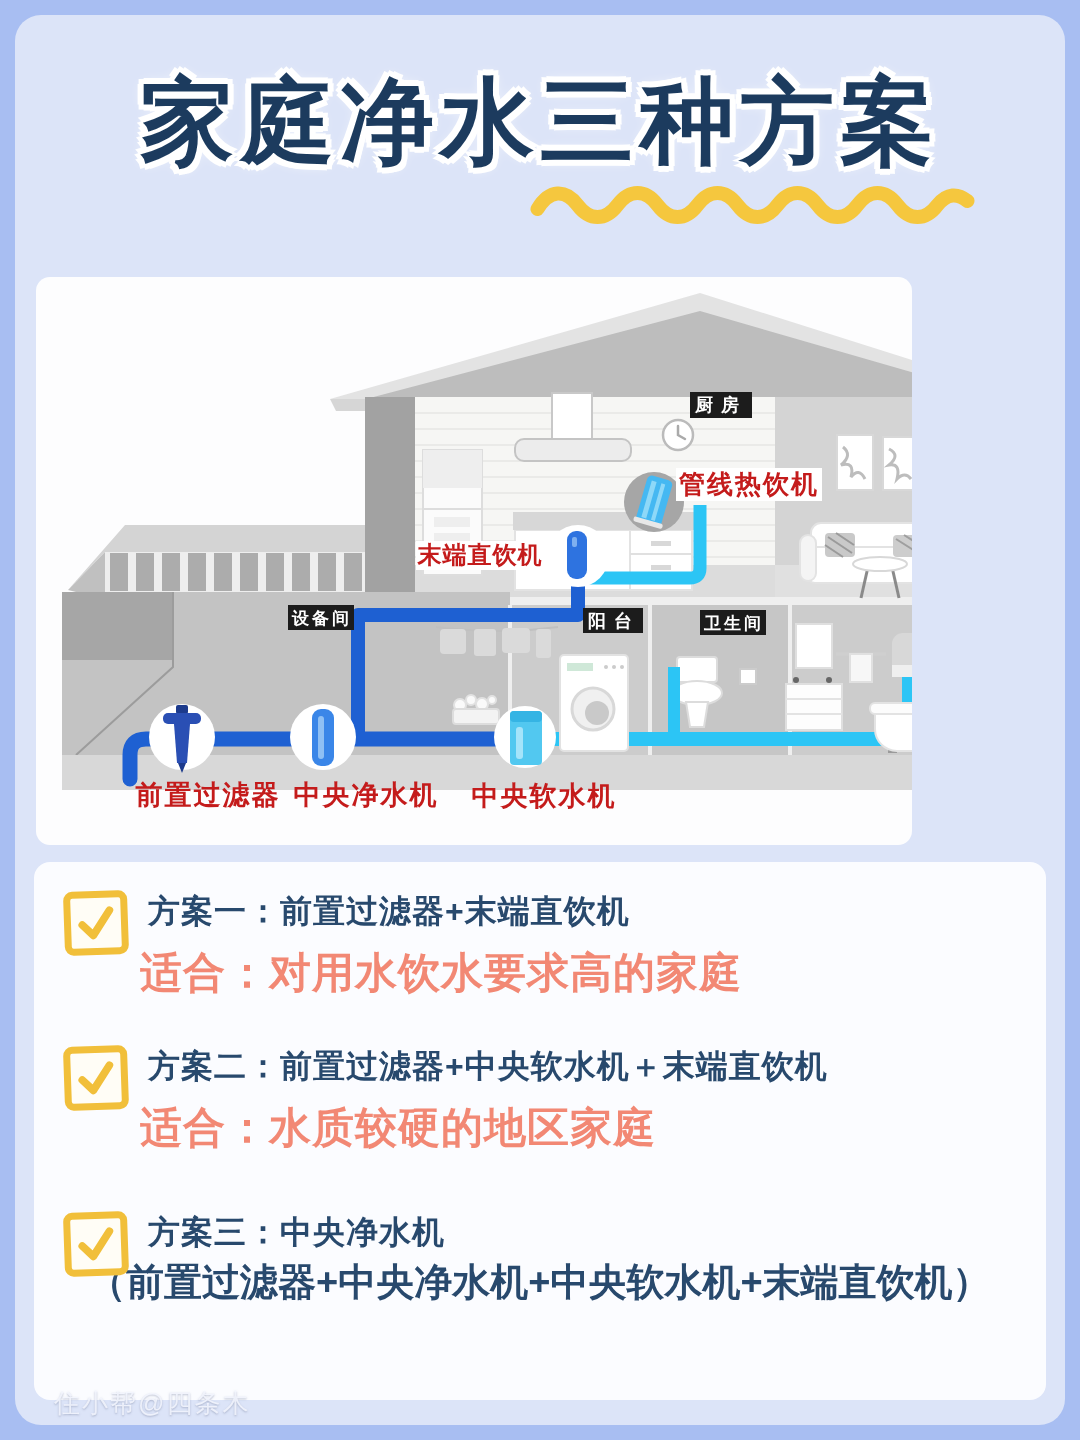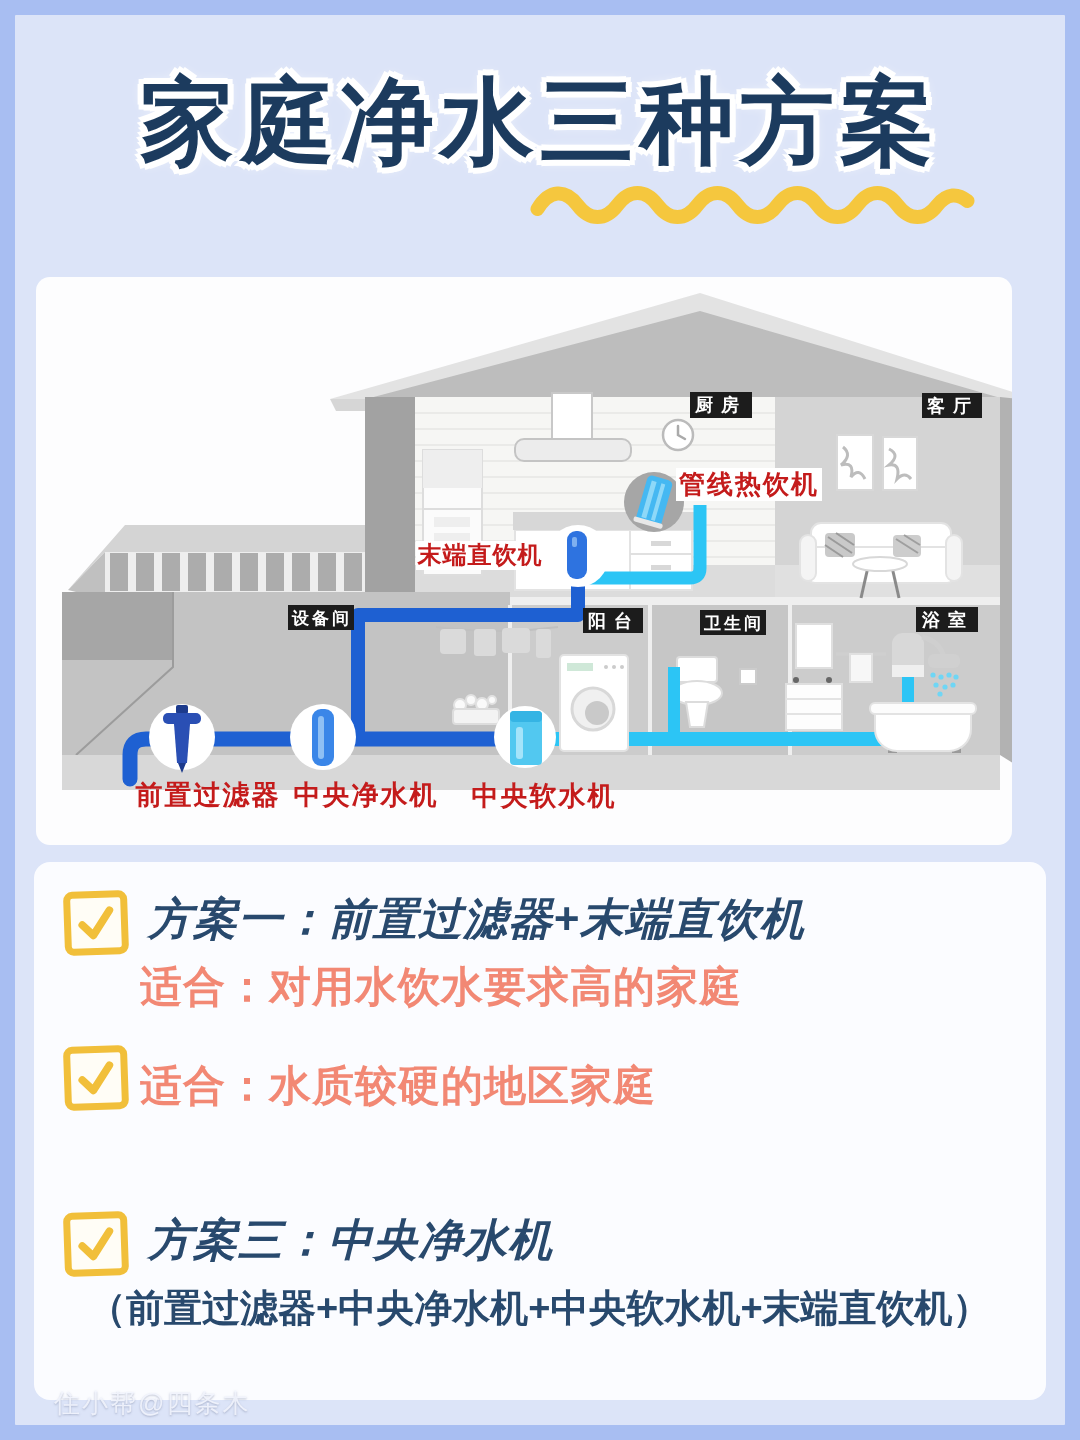--- a/index.html
+++ b/index.html
@@ -4,55 +4,55 @@
 <style>
   html,body{margin:0;padding:0;}
   body{
     width:1080px;height:1440px;position:relative;
     background:#a8bef2;
     font-family:"Liberation Sans", sans-serif;
     overflow:hidden;
   }
   .inner-panel{
     position:absolute;left:15px;top:15px;width:1050px;height:1410px;
-    background:#dce4f8;border-radius:1px;
+    background:#dce4f8;border-radius:26px;
   }
   .title{
     position:absolute;left:0;top:44px;width:1050px;margin:0;
     text-align:center;font-size:94px;font-weight:800;letter-spacing:6px;
     color:#1c3b5e;
     text-shadow:
       -5px -5px 0 #fff, 5px -5px 0 #fff, -5px 5px 0 #fff, 5px 5px 0 #fff,
       -6px 0 0 #fff, 6px 0 0 #fff, 0 -6px 0 #fff, 0 6px 0 #fff,
       0 0 14px #fff;
   }
   .squiggle{position:absolute;left:512px;top:168px;width:455px;height:44px;}
   .diagram-card{
-    position:absolute;left:21px;top:262px;width:976px;height:568px;
+    position:absolute;left:21px;top:262px;width:876px;height:568px;
     background:#fdfdfe;border-radius:14px;overflow:hidden;
   }
   .plans-panel{
     position:absolute;left:19px;top:847px;width:1012px;height:538px;
     background:#fbfcff;border-radius:16px;
   }
   .plan{position:absolute;left:30px;width:960px;}
   .checkbox{
     position:absolute;left:0;top:2px;width:50px;height:50px;
     background:#fffdf6;border:7px solid #f1bf3a;border-radius:9px;
     transform:rotate(-2deg);display:block;
   }
   .checkbox svg{position:absolute;left:2px;top:2px;}
   .plan-texts{margin-left:84px;}
   .plan-title{
-    font-size:44px;font-weight:800;color:#28496d;letter-spacing:1px;
-    line-height:1.18;padding-top:4px;font-style:italic;
+    font-size:32px;font-weight:800;color:#28496d;letter-spacing:1px;
+    line-height:1.18;padding-top:4px;
   }
   .plan-sub{
     font-size:38px;font-weight:800;color:#28496d;letter-spacing:0;
-    margin-left:-60px;margin-top:20px;line-height:1.2;
+    margin-left:-60px;margin-top:8px;line-height:1.2;
   }
   .plan-fit{
     font-size:42px;font-weight:800;color:#f28874;letter-spacing:1px;
     margin-left:-8px;margin-top:14px;
   }
   .watermark{
     position:absolute;left:39px;top:1371px;font-size:26px;
     color:rgba(244,247,255,0.85);text-shadow:0 1px 2px rgba(120,130,160,0.5);
     letter-spacing:2px;
   }
@@ -347,20 +347,21 @@
       </div>
     </div>
 
     <div class="plan" style="top:182px">
       <span class="checkbox">
         <svg width="46" height="46" viewBox="0 0 60 60">
           <polyline points="12,32 26,46 48,14" fill="none" stroke="#f1bf3a" stroke-width="10" stroke-linecap="round" stroke-linejoin="round"></polyline>
         </svg>
       </span>
       <div class="plan-texts">
+        <div class="plan-title">方案二：前置过滤器+中央软水机＋末端直饮机</div>
         <div class="plan-fit">适合：水质较硬的地区家庭</div>
       </div>
     </div>
 
     <div class="plan" style="top:348px">
       <span class="checkbox">
         <svg width="46" height="46" viewBox="0 0 60 60">
           <polyline points="12,32 26,46 48,14" fill="none" stroke="#f1bf3a" stroke-width="10" stroke-linecap="round" stroke-linejoin="round"></polyline>
         </svg>
       </span>

